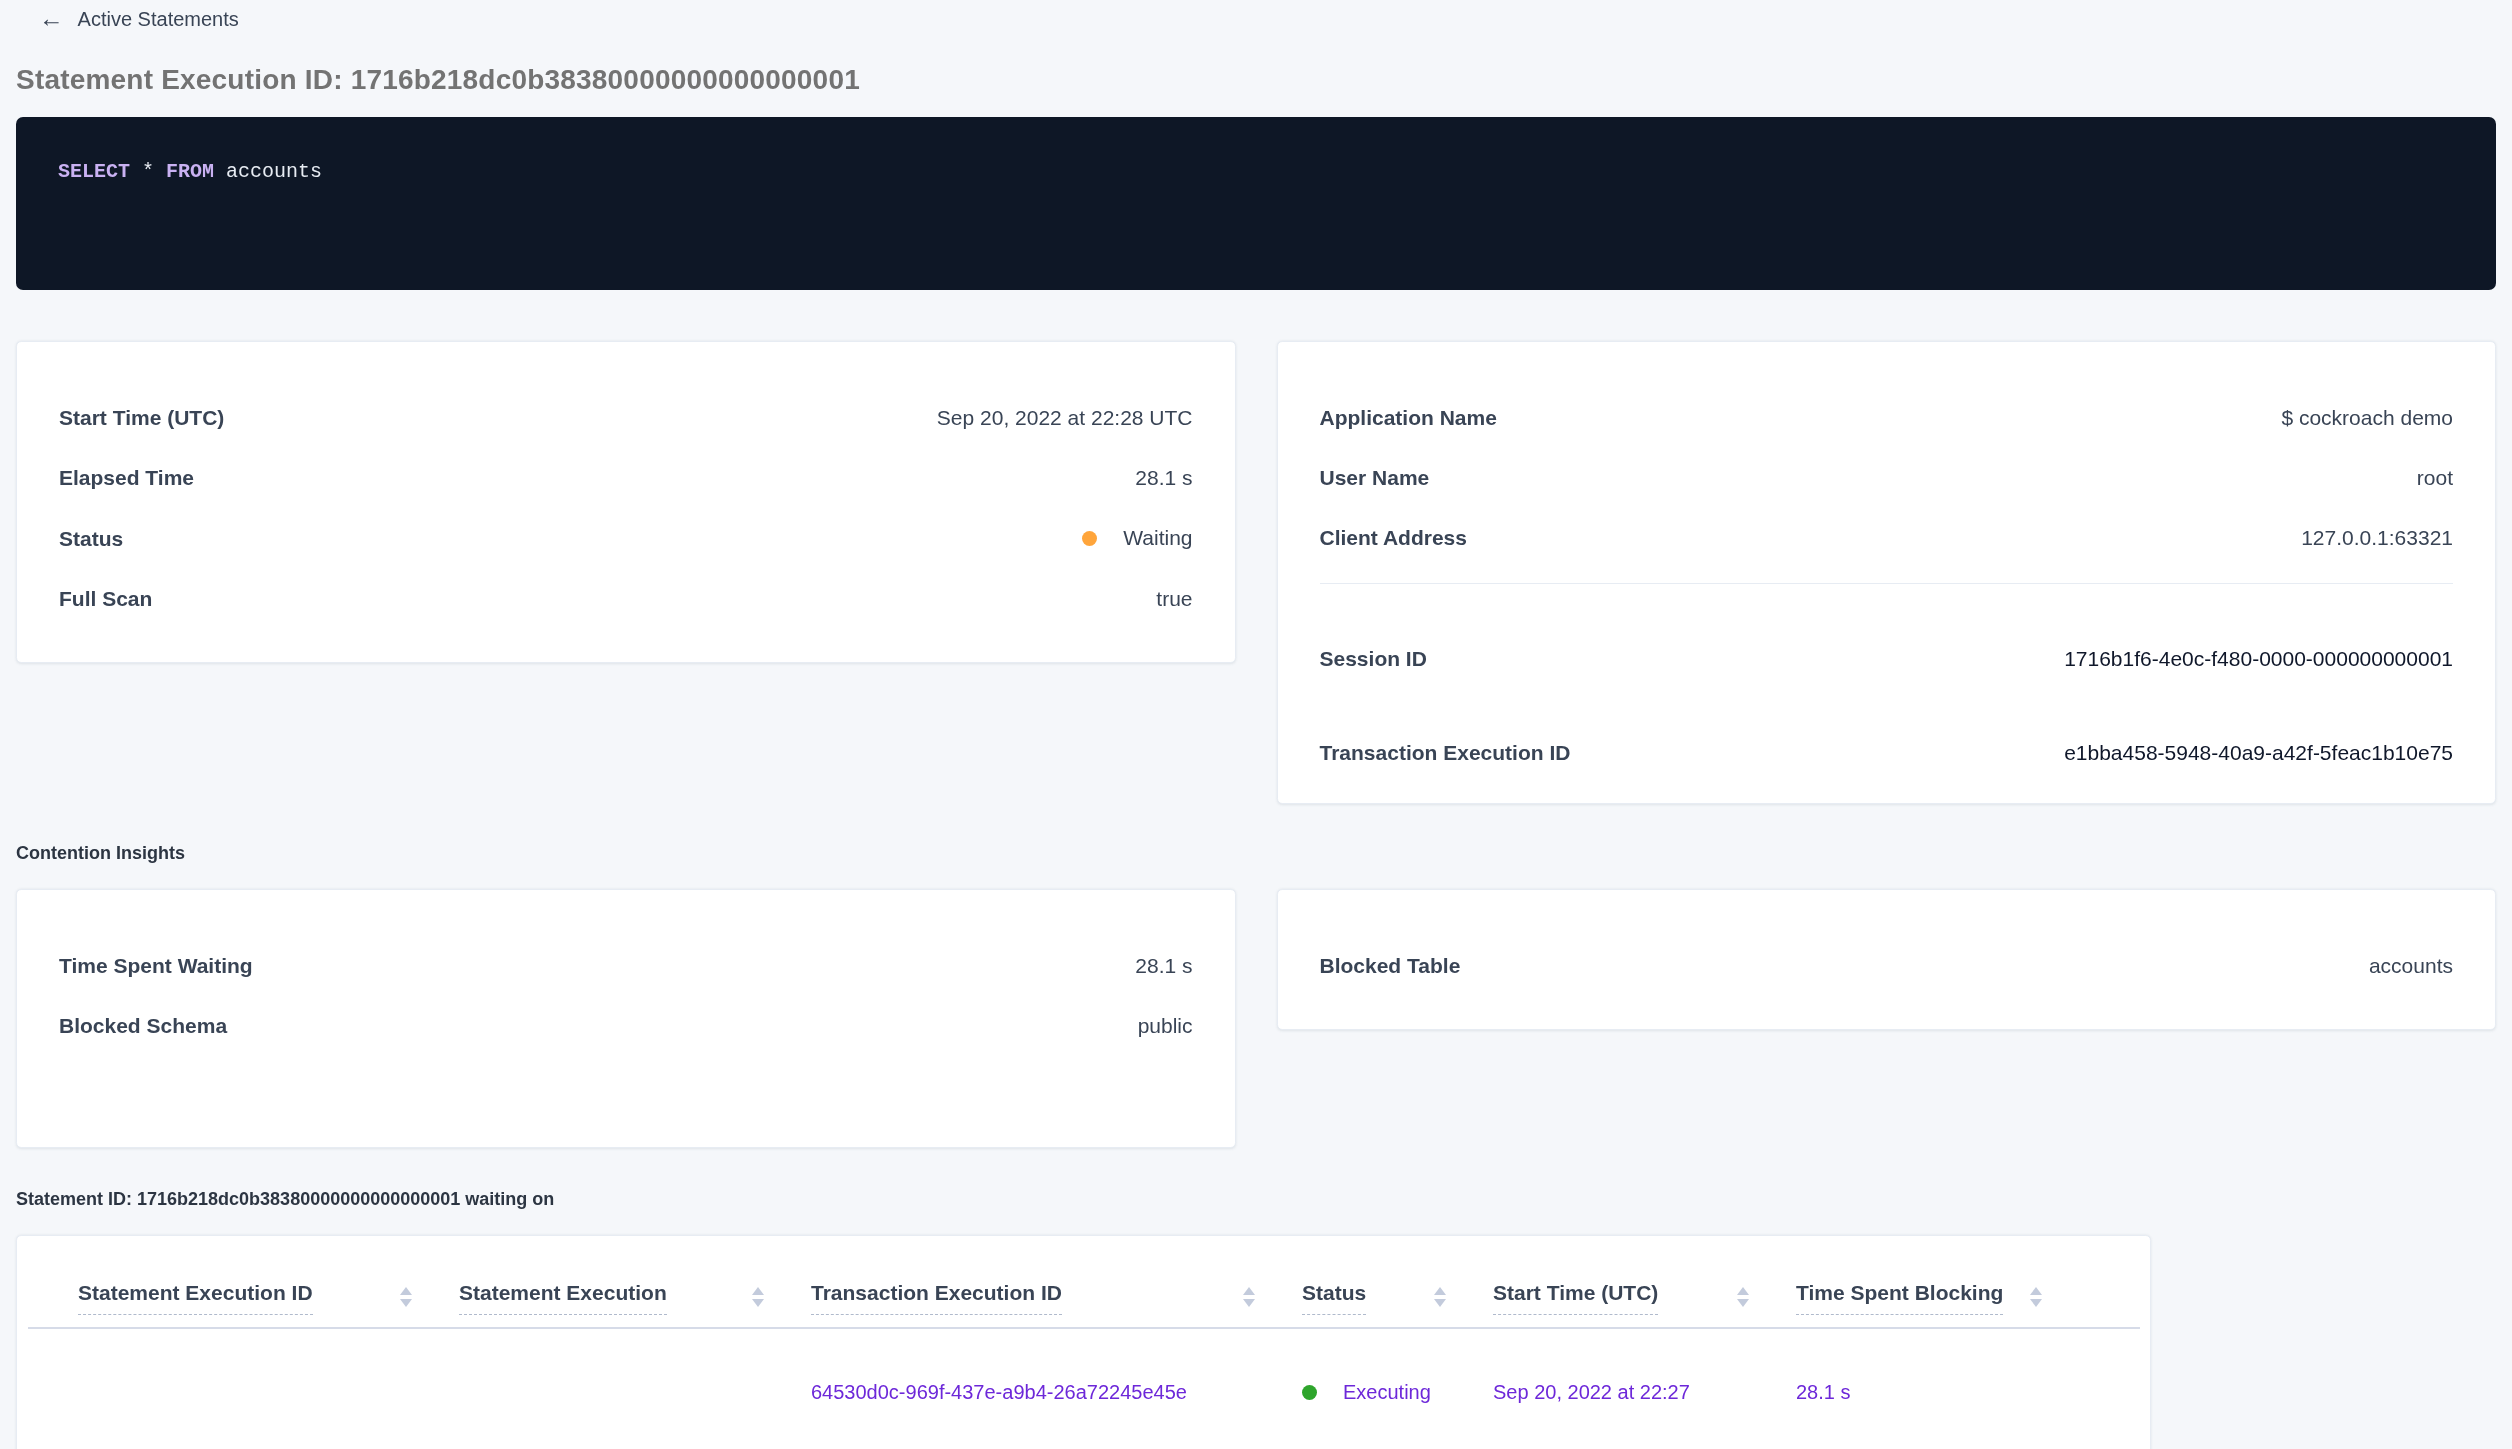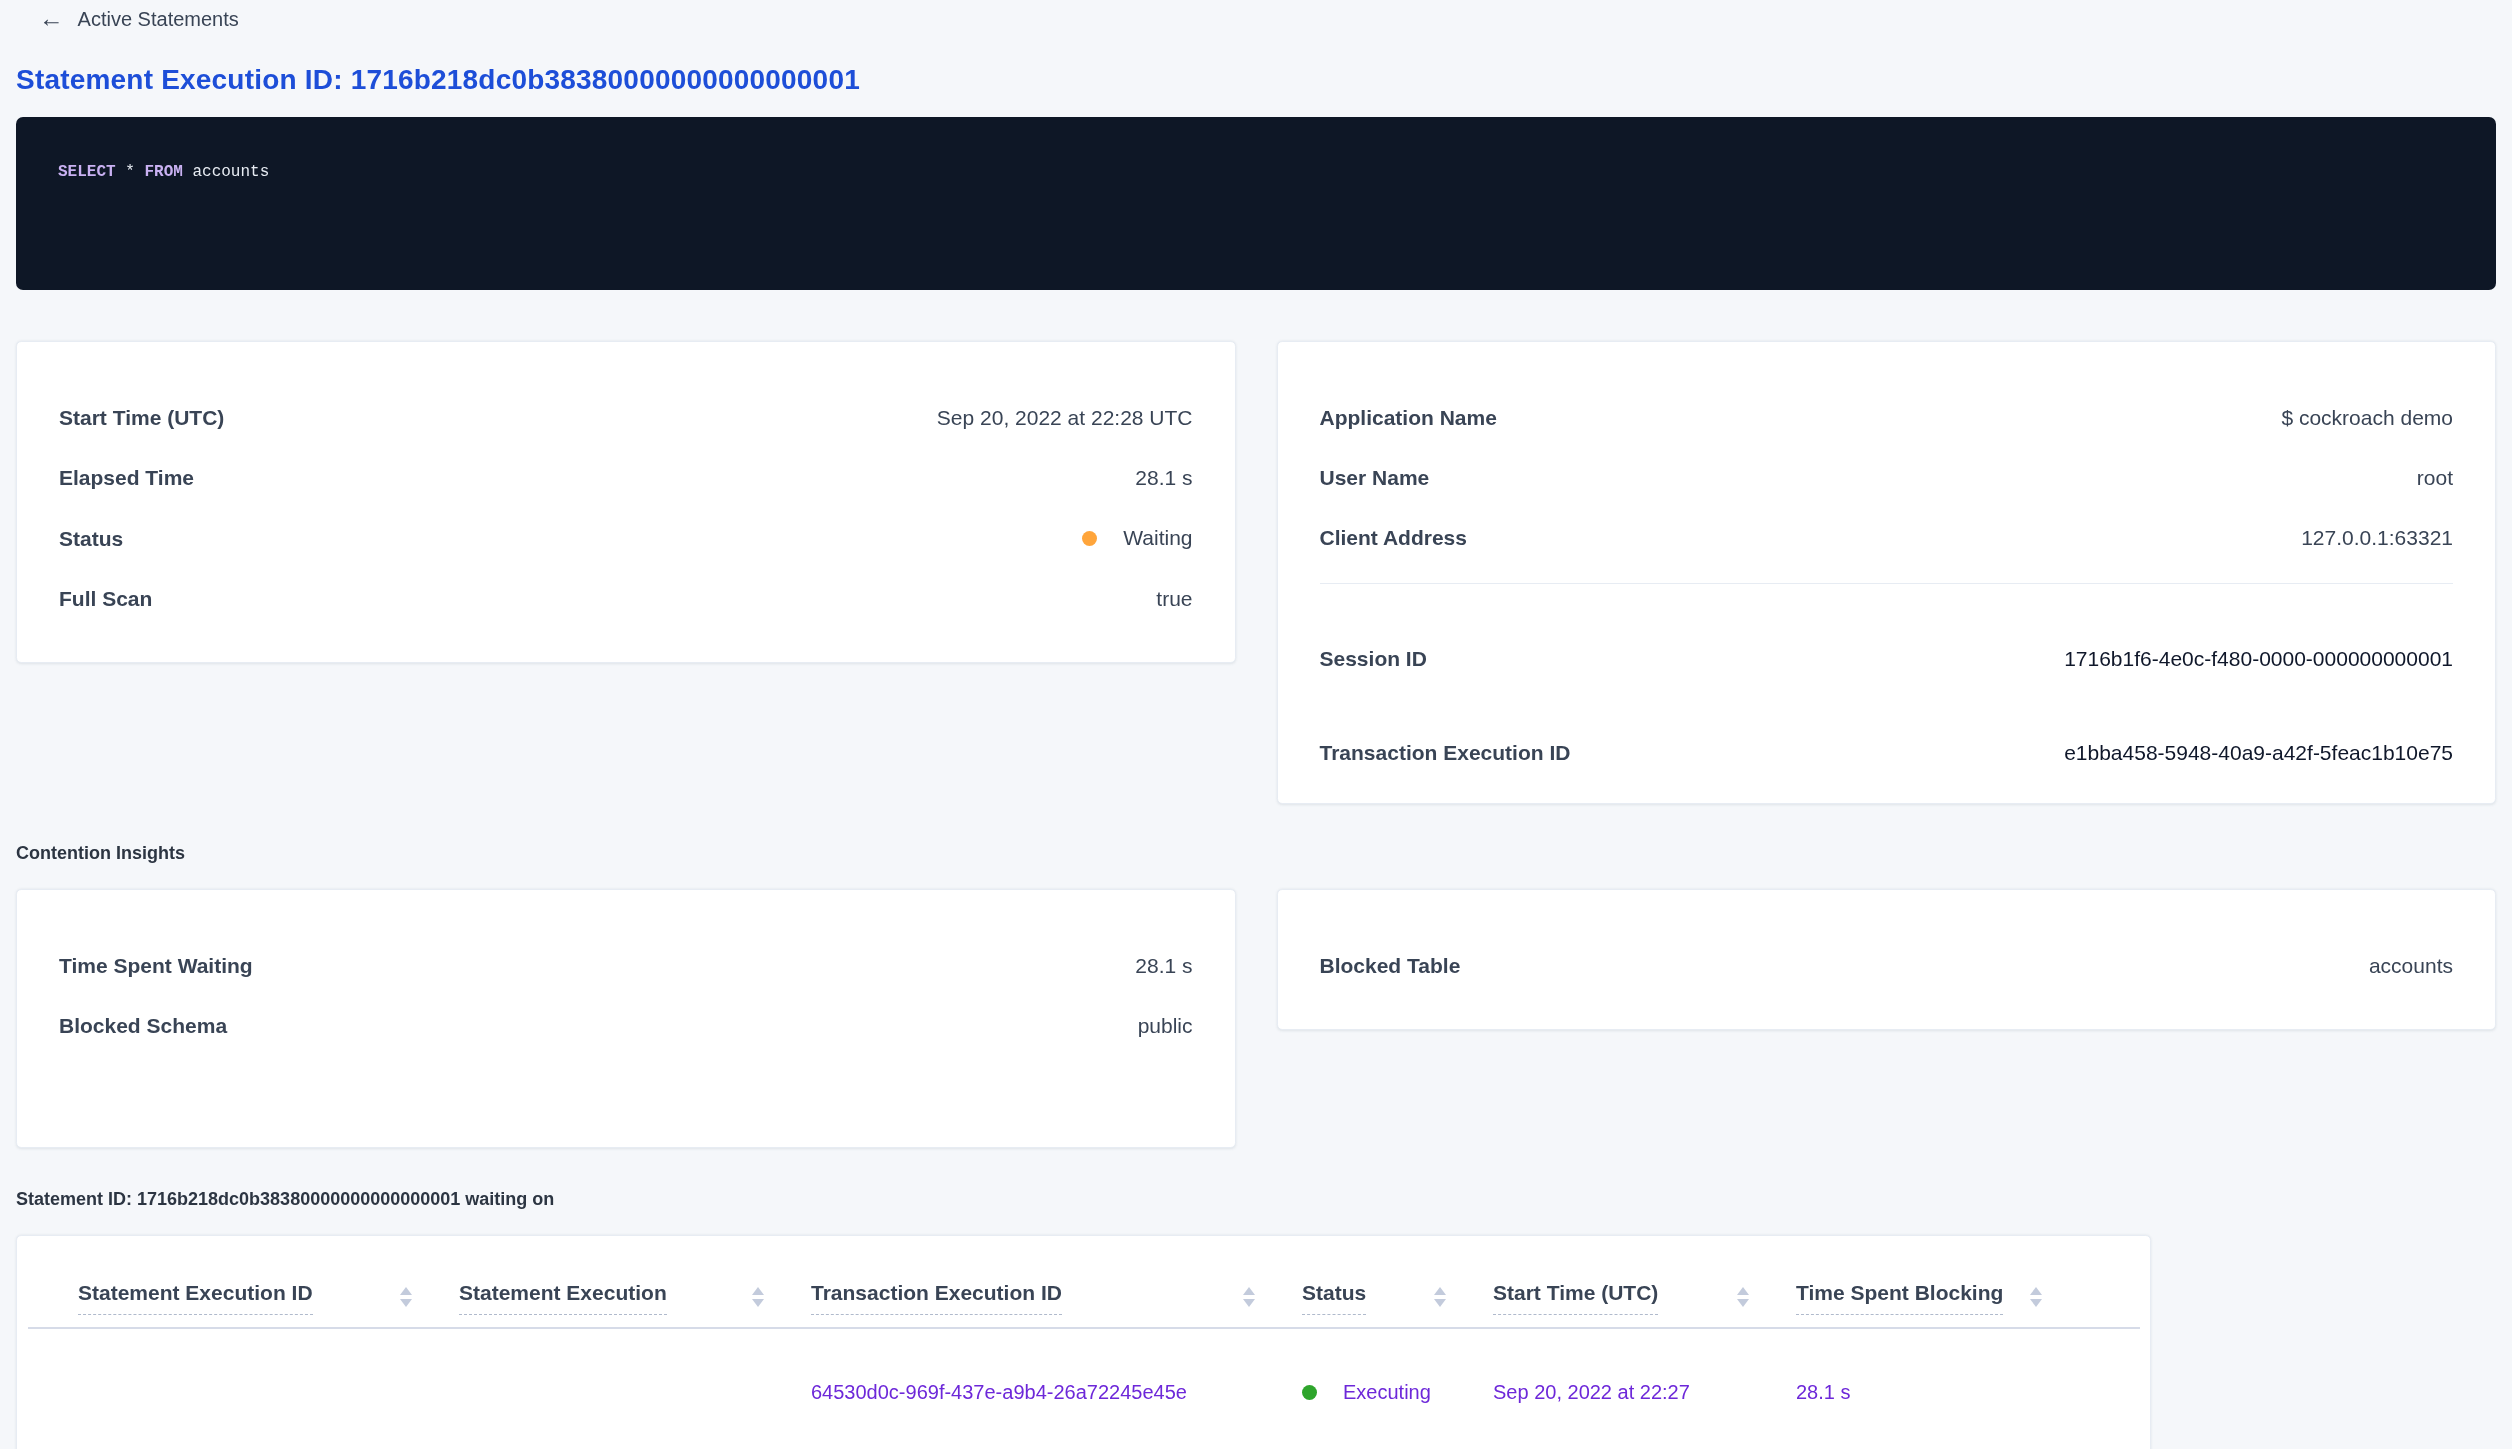--- a/index.html
+++ b/index.html
@@ -14,31 +14,31 @@
 
   
   .backlink {
     display:inline-flex; align-items:center; gap:14px;
     padding-left:23px; margin-top:1.8px;
     font-size:20px; color:#394455; text-decoration:none; cursor:pointer;
   }
   .backlink .arrow { font-size:24.6px; line-height:24.6px; color:#394455; }
 
   h1.title {
-    margin-top:28px; font-size:28px; line-height:39px; font-weight:700; color:#1d4ed8;
+    margin-top:28px; font-size:28px; line-height:39px; font-weight:700; color:#737373;
     letter-spacing:0.2px;
   }
 
   
   .sqlbox {
     margin-top:18.4px; width:2480px; height:173px;
     background:#0e1726; border-radius:7px;
     padding:40px 42px;
     font-family:"Liberation Mono","DejaVu Sans Mono",monospace;
-    font-size:16px; line-height:30px;
+    font-size:20px; line-height:30px;
   }
   .sqlbox .kw { color:#c9b1f2; font-weight:700; }
   .sqlbox .tx { color:#e7ecf3; }
 
   
   .cards-row { display:flex; gap:41px; align-items:flex-start; margin-top:51px; }
   .card {
     background:#ffffff; border:0.9px solid #e7ecf3; border-radius:5.3px;
     box-shadow:0 0.9px 2.6px rgba(67,90,111,0.12);
     flex:1; padding:61px 42px 35px 42px;

